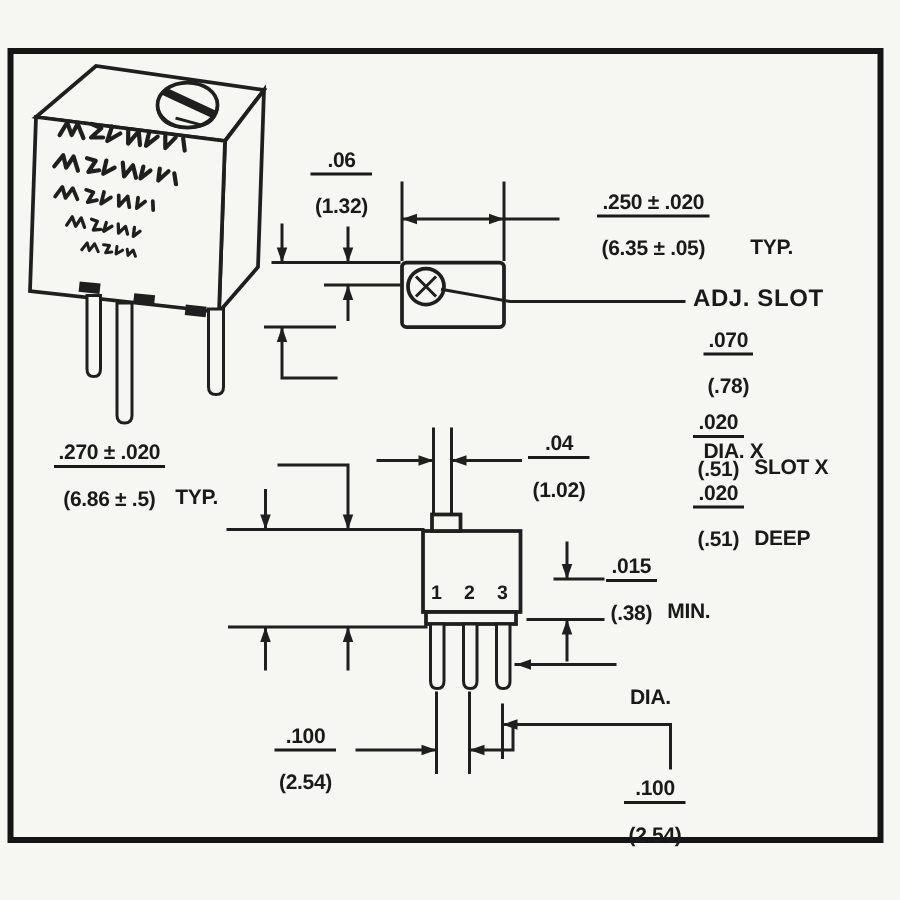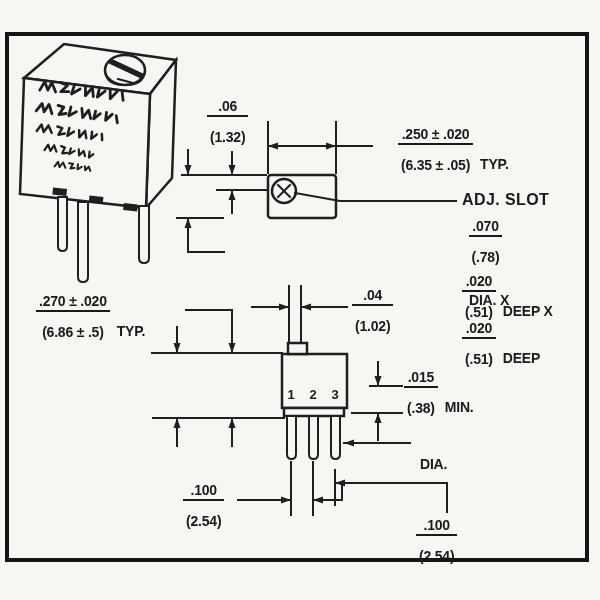--- a/index.html
+++ b/index.html
@@ -125,21 +125,21 @@
   </g>
 </svg>
 
 <div class="dim" style="left:207px;top:99px;">
   <span class="frac">
         <span class="num">.06</span>
         <span class="den">(1.32)</span>
       </span>
 </div>
 
-<div class="dim" style="left:398px;top:127px;">
+<div class="dim" style="left:398px;top:127px;gap:20px;">
   <span class="frac">
         <span class="num">.250 ± .020</span>
         <span class="den">(6.35 ± .05)</span>
       </span>
   <span class="sfx">TYP.</span>
 </div>
 
 <div class="plain" style="left:462px;top:191px;">ADJ. SLOT</div>
 
 <div class="dim" style="left:462px;top:219px;flex-direction:column;">
@@ -148,21 +148,21 @@
         <span class="den">(.78)</span>
       </span>
   <span class="sfx">DIA. X</span>
 </div>
 
 <div class="dim" style="left:462px;top:274px;">
   <span class="frac">
         <span class="num">.020</span>
         <span class="den">(.51)</span>
       </span>
-  <span class="sfx">DEEP X</span>
+  <span class="sfx">SLOT X</span>
 </div>
 
 <div class="dim" style="left:462px;top:321px;">
   <span class="frac">
         <span class="num">.020</span>
         <span class="den">(.51)</span>
       </span>
   <span class="sfx">DEEP</span>
 </div>
 

